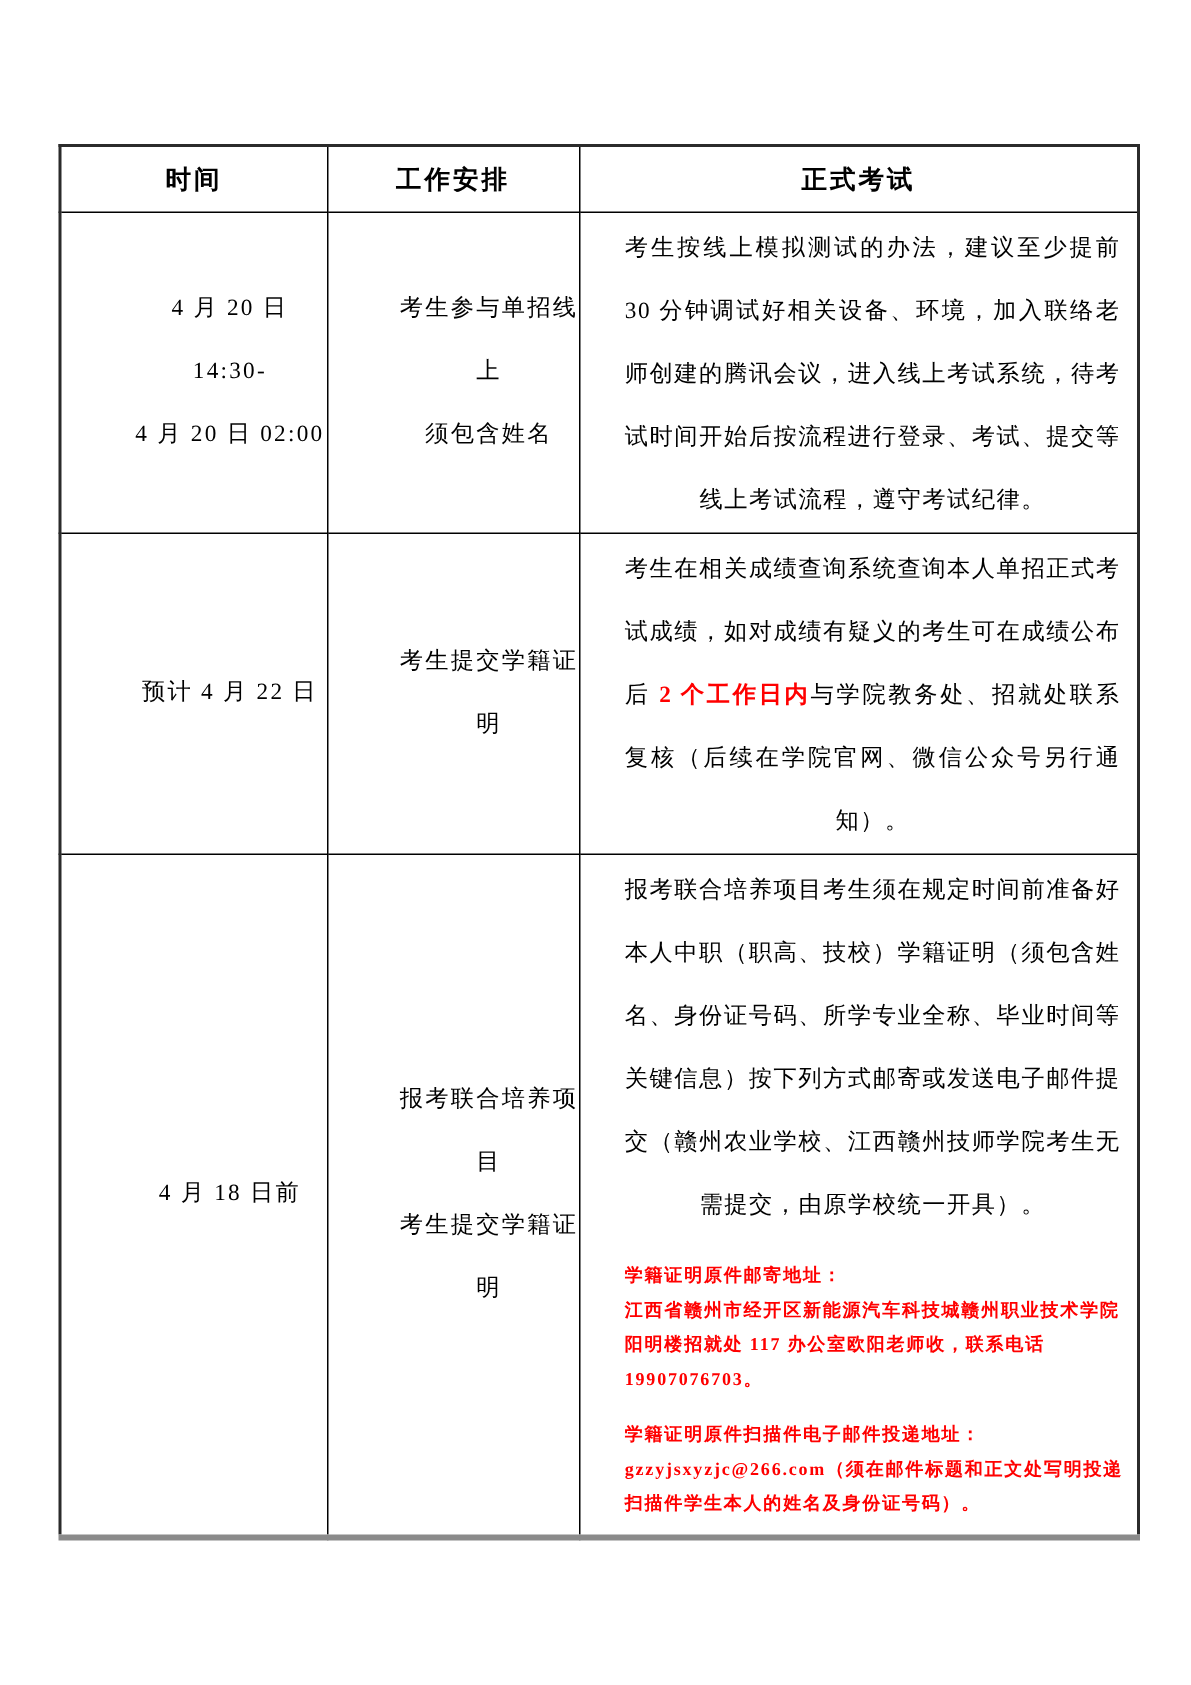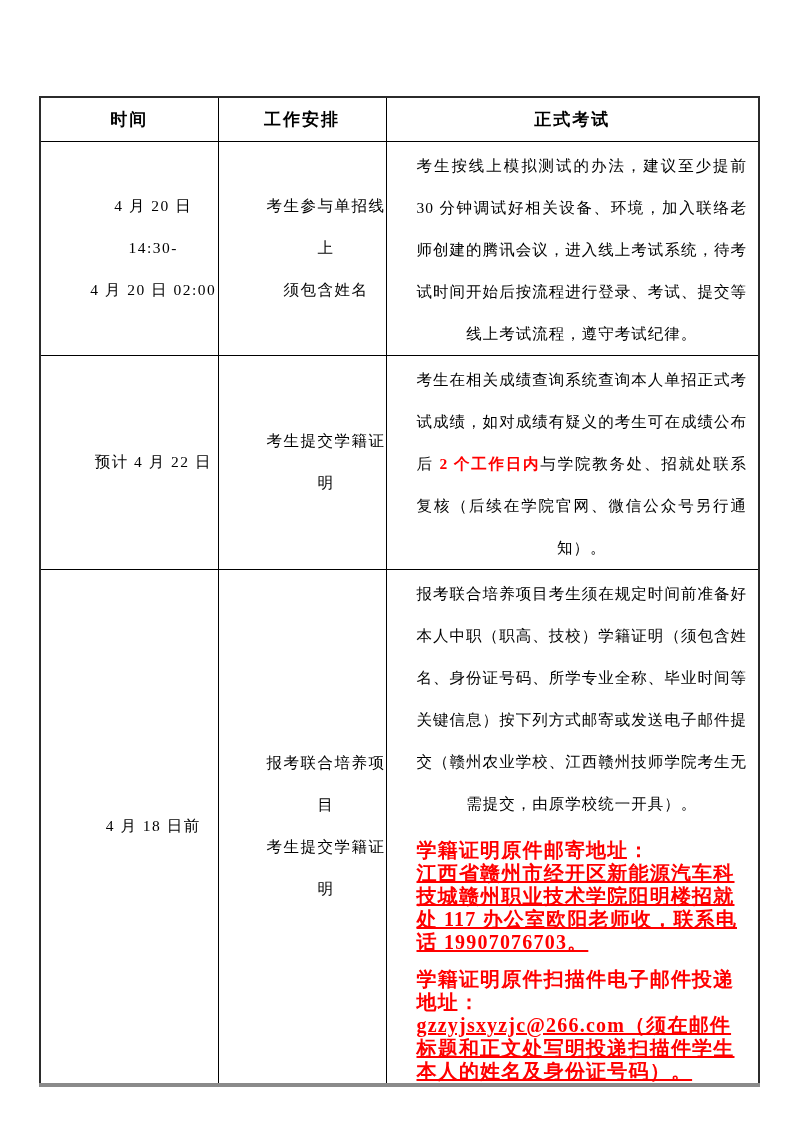--- a/index.html
+++ b/index.html
@@ -61,27 +61,27 @@
   }
   .note-para .hl {
     color: #ff0000;
     font-weight: bold;
   }
   .red-block {
     margin: 14px 0 0 0;
     padding: 0 8px 0 13px;
     color: #ff0000;
     font-weight: bold;
-    font-size: 20px;
+    font-size: 12px;
     letter-spacing: 1.2px;
     line-height: 23px;
     text-align: left;
   }
   .red-block .red-title { display: block; }
-  .red-block .red-body { display: block; text-decoration: underline; }
+  .red-block .red-body { display: block; }
 </style>
 </head>
 <body>
 
 <div class="page">
   <table class="schedule">
     <colgroup>
       <col class="c1">
       <col class="c2">
       <col class="c3">

